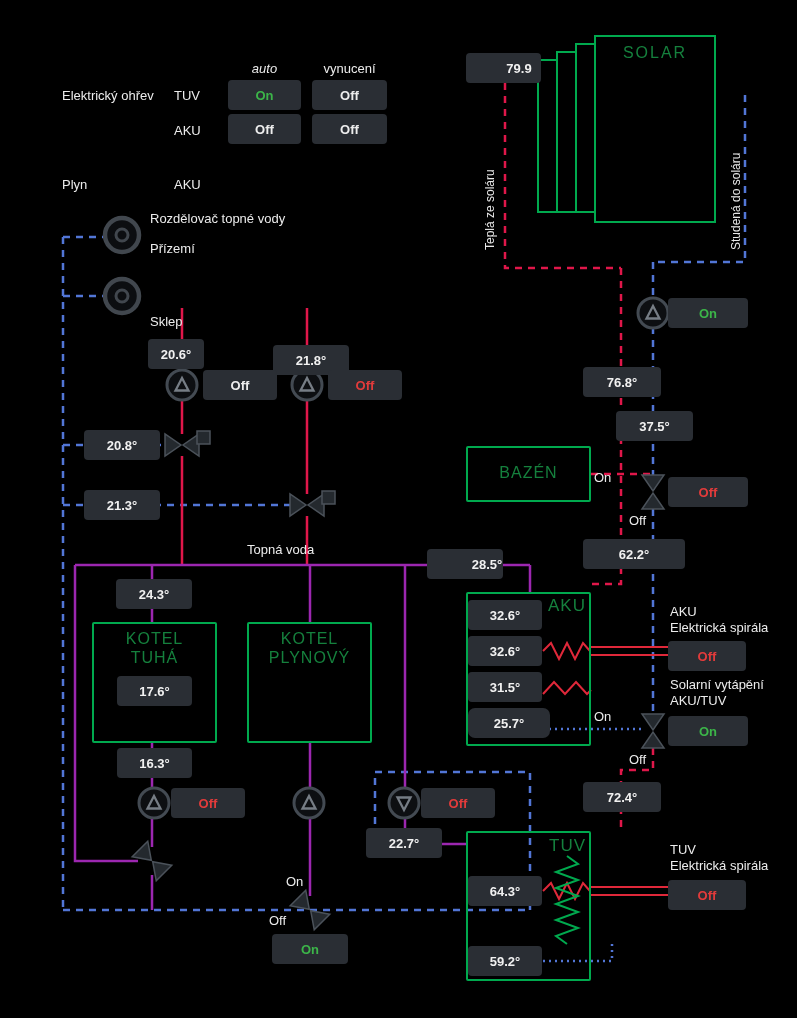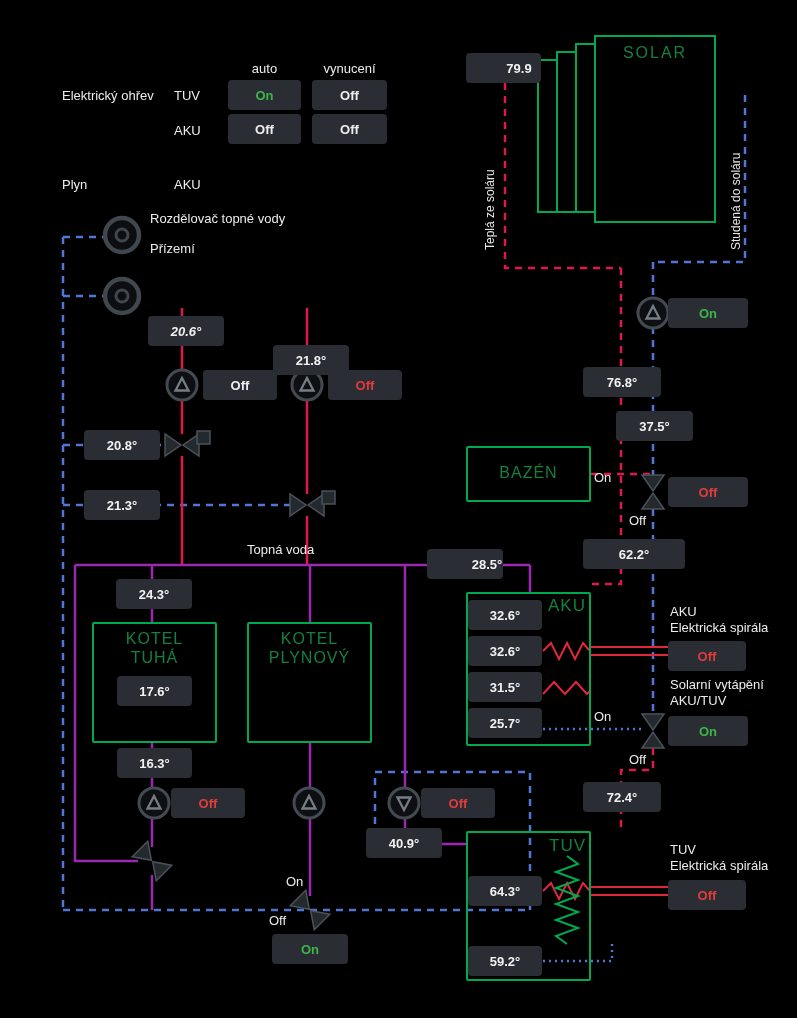--- a/index.html
+++ b/index.html
@@ -144,36 +144,36 @@
     <g transform="translate(653,492) rotate(90)" fill="#24292e" stroke="#4b525a" stroke-width="1.5">
       <polygon points="-17,-11 -17,11 -1,0"></polygon>
         <polygon points="17,-11 17,11 1,0"></polygon>
     </g>
     <g transform="translate(653,731) rotate(90)" fill="#24292e" stroke="#4b525a" stroke-width="1.5">
       <polygon points="-17,-11 -17,11 -1,0"></polygon>
         <polygon points="17,-11 17,11 1,0"></polygon>
     </g>
   </svg>
 
-  <div class="colhead" style="left:228px;top:61px;width:73px;">auto</div>
+  <div class="colhead" style="left:228px;top:61px;width:73px;font-style:italic;">auto</div>
   <div class="colhead" style="left:312px;top:61px;width:75px;">vynucení</div>
   <div class="lbl" style="left:62px;top:88px;">Elektrický ohřev</div>
   <div class="lbl" style="left:174px;top:88px;">TUV</div>
   <div class="btn on" style="left:228px;top:80px;width:73px;">On</div>
   <div class="btn offw" style="left:312px;top:80px;width:75px;">Off</div>
   <div class="lbl" style="left:174px;top:123px;">AKU</div>
   <div class="btn offw" style="left:228px;top:114px;width:73px;">Off</div>
   <div class="btn offw" style="left:312px;top:114px;width:75px;">Off</div>
   <div class="lbl" style="left:62px;top:177px;">Plyn</div>
   <div class="lbl" style="left:174px;top:177px;">AKU</div>
 
   <div class="lbl" style="left:150px;top:211px;">Rozdělovač topné vody</div>
   <div class="lbl" style="left:150px;top:241px;">Přízemí</div>
   <div class="lbl" style="left:150px;top:314px;">Sklep</div>
-  <div class="badge" style="left:148px;top:316px;width:76px;font-style:italic;">20.6°</div>
+  <div class="badge" style="left:148px;top:339px;width:56px;">20.6°</div>
   <div class="badge" style="left:273px;top:327px;width:76px;margin-top:18px;">21.8°</div>
   <div class="btn offw" style="left:203px;top:370px;width:74px;">Off</div>
   <div class="btn offr" style="left:328px;top:370px;width:74px;">Off</div>
   <div class="badge" style="left:84px;top:430px;width:76px;">20.8°</div>
   <div class="badge" style="left:84px;top:490px;width:76px;">21.3°</div>
 
   <div class="lbl" style="left:247px;top:542px;">Topná voda</div>
   <div class="badge" style="left:427px;top:549px;width:76px;padding-left:44px;">28.5°</div>
   <div class="badge" style="left:116px;top:579px;width:76px;">24.3°</div>
 
@@ -182,21 +182,21 @@
   <div class="gtitle" style="left:92px;top:649px;width:125px;">TUHÁ</div>
   <div class="badge" style="left:117px;top:676px;width:75px;">17.6°</div>
 
   <div class="gbox" style="left:247px;top:622px;width:125px;height:121px;"></div>
   <div class="gtitle" style="left:247px;top:630px;width:125px;">KOTEL</div>
   <div class="gtitle" style="left:247px;top:649px;width:125px;">PLYNOVÝ</div>
 
   <div class="badge" style="left:117px;top:748px;width:75px;">16.3°</div>
   <div class="btn offr" style="left:171px;top:788px;width:74px;">Off</div>
   <div class="btn offr" style="left:421px;top:788px;width:74px;">Off</div>
-  <div class="badge" style="left:366px;top:828px;width:76px;">40.9°</div>
+  <div class="badge" style="left:366px;top:828px;width:76px;">22.7°</div>
   <div class="lbl" style="left:286px;top:874px;">On</div>
   <div class="lbl" style="left:269px;top:913px;">Off</div>
   <div class="btn on" style="left:272px;top:934px;width:76px;">On</div>
 
   <div class="badge" style="left:466px;top:53px;width:75px;padding-left:31px;">79.9</div>
   <div class="gtitle" style="left:595px;top:44px;width:120px;letter-spacing:2px;">SOLAR</div>
   <div class="vtext" style="left:483px;top:150px;height:100px;">Teplá ze soláru</div>
   <div class="vtext" style="left:729px;top:130px;height:120px;">Studená do soláru</div>
   <div class="btn on" style="left:668px;top:298px;width:80px;">On</div>
   <div class="badge" style="left:583px;top:367px;width:78px;">76.8°</div>
@@ -207,21 +207,21 @@
   <div class="lbl" style="left:594px;top:470px;">On</div>
   <div class="btn offr" style="left:668px;top:477px;width:80px;">Off</div>
   <div class="lbl" style="left:629px;top:513px;">Off</div>
   <div class="badge" style="left:583px;top:539px;width:102px;">62.2°</div>
 
   <div class="gbox" style="left:466px;top:592px;width:125px;height:154px;"></div>
   <div class="gtitle right" style="left:540px;top:596px;width:46px;">AKU</div>
   <div class="badge" style="left:468px;top:600px;width:74px;">32.6°</div>
   <div class="badge" style="left:468px;top:636px;width:74px;">32.6°</div>
   <div class="badge" style="left:468px;top:672px;width:74px;">31.5°</div>
-  <div class="badge" style="left:468px;top:708px;width:74px;">25.7°</div>
+  <div class="badge" style="left:468px;top:708px;width:82px;border-radius:7px;">25.7°</div>
   <div class="lbl" style="left:670px;top:604px;">AKU</div>
   <div class="lbl" style="left:670px;top:620px;">Elektrická spirála</div>
   <div class="btn offr" style="left:668px;top:641px;width:78px;">Off</div>
   <div class="lbl" style="left:670px;top:677px;">Solarní vytápění</div>
   <div class="lbl" style="left:670px;top:693px;">AKU/TUV</div>
   <div class="lbl" style="left:594px;top:709px;">On</div>
   <div class="btn on" style="left:668px;top:716px;width:80px;">On</div>
   <div class="lbl" style="left:629px;top:752px;">Off</div>
   <div class="badge" style="left:583px;top:782px;width:78px;">72.4°</div>
 

